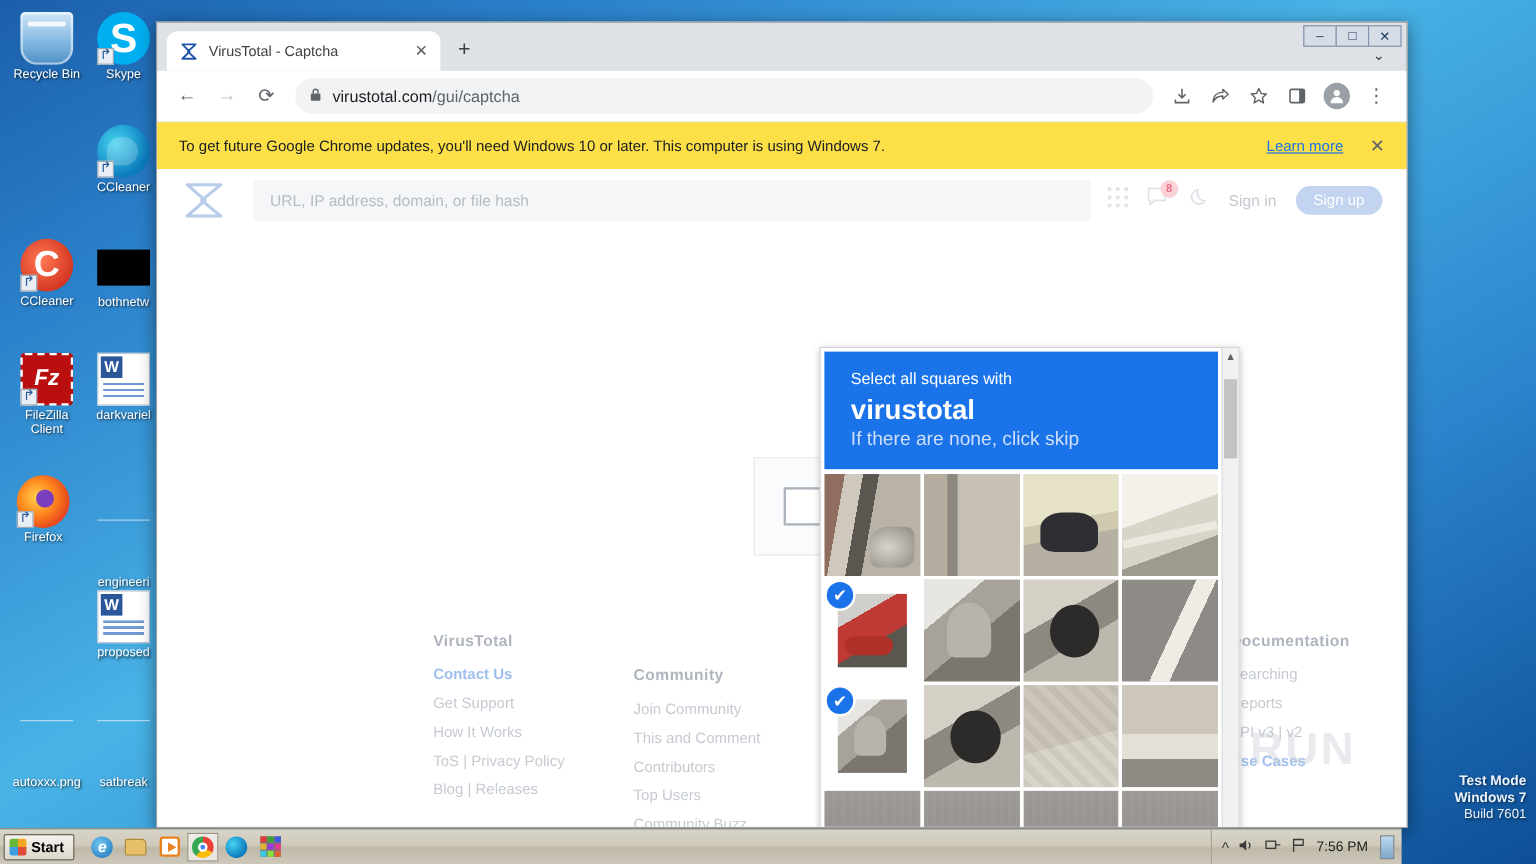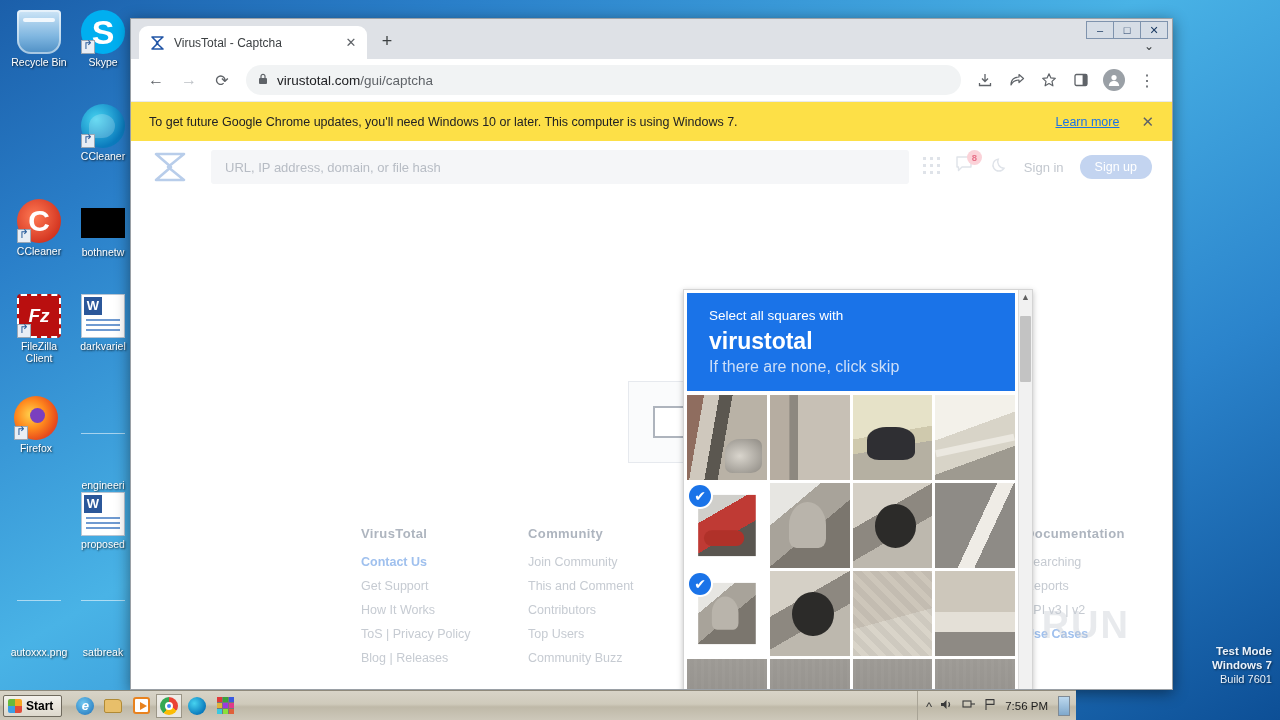--- a/index.html
+++ b/index.html
@@ -54,21 +54,21 @@
   .ic-word:after { content:""; position:absolute; left:4px; right:4px; top:24px; height:14px;
     background: repeating-linear-gradient(180deg,#6f9ad1 0 2px, transparent 2px 5px); }
   .ic-firefox { background: radial-gradient(circle at 38% 42%, #ffd24d 0%, #ff8a1e 38%, #e84b1c 70%, #a12d86 100%); border-radius:50%; }
   .ic-firefox:after { content:""; position:absolute; left:16px; top:12px; width:15px; height:15px; border-radius:50%; background:#7a3fbf; }
   .ic-chrome { background: conic-gradient(#ea4335 0 33%, #fbbc05 33% 60%, #34a853 60% 100%); border-radius:50%; }
   .ic-chrome:after { content:""; position:absolute; left:12px; top:12px; width:20px; height:20px; border-radius:50%; background:#4285f4; border:3px solid #fff; box-sizing:border-box; }
   .ic-blankfile { background:transparent; border-top:1px solid rgba(255,255,255,.55); }
 
   
   #taskbar {
-    position: absolute; left:0; bottom:0; width:1076px; height:30px;
+    position: absolute; left:0; bottom:0; width:1168px; height:30px;
     background: linear-gradient(180deg,#d8d4c8 0%, #cfcabb 45%, #bfb9a8 55%, #cdc8ba 100%);
     border-top:1px solid #8f8a7c;
     display:flex; align-items:center;
   }
   #start-button {
     margin-left:3px; height:22px; padding:0 8px 0 4px;
     display:flex; align-items:center; gap:4px;
     background: linear-gradient(180deg,#f4f2ec,#ddd8cc);
     border:1px solid #6f6a5e; border-radius:2px;
     font-size:12px; font-weight:bold; color:#000;
@@ -188,21 +188,21 @@
     display:flex; align-items:center; justify-content:center;
   }
   #upload-card .sq { width:32px; height:32px; border:2px solid #aeb4bd; background:#fff; }
 
   #vt-footer {
     position:absolute; left:0; bottom:0; width:100%; height:175px;
     display:flex; padding:12px 0 0 0; font-size:12.5px;gap:20px;
   }
   .fcol { width:178px; }
   .fcol:nth-child(1) { margin-left:230px; }
-  .fcol:nth-child(2) { margin-left:0px; }
+  .fcol:nth-child(2) { margin-left:0px;margin-top:29px; }
   .fcol:nth-child(3) { margin-left:330px; }
   .fcol h4 { font-size:13px; color:#aeb5bf; letter-spacing:.4px; margin-bottom:14px; font-weight:bold; }
   .fcol a { display:block; color:#c6cbd2; margin-bottom:10px; text-decoration:none; }
   .fcol a.hl { color:#9fc0ee; font-weight:bold; }
 
   #anyrun-wm {
     position:absolute; right:42px; bottom:24px; width:230px; height:80px;
     display:flex; align-items:center; justify-content:flex-end; gap:6px;
     opacity:.42; pointer-events:none;
   }

